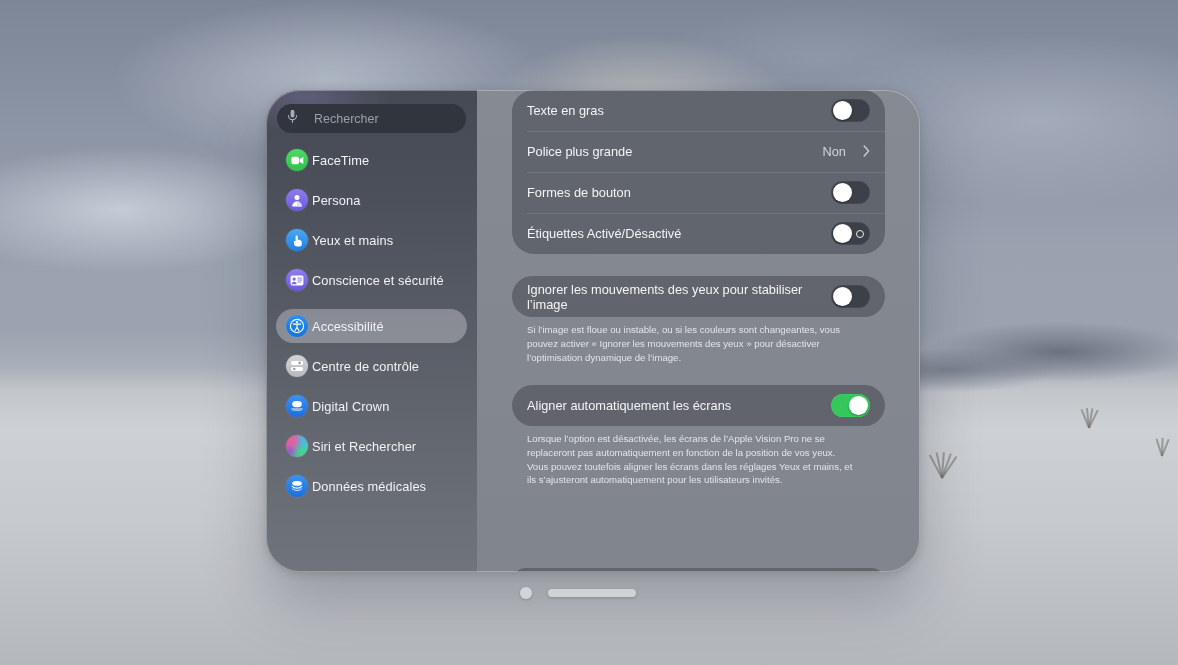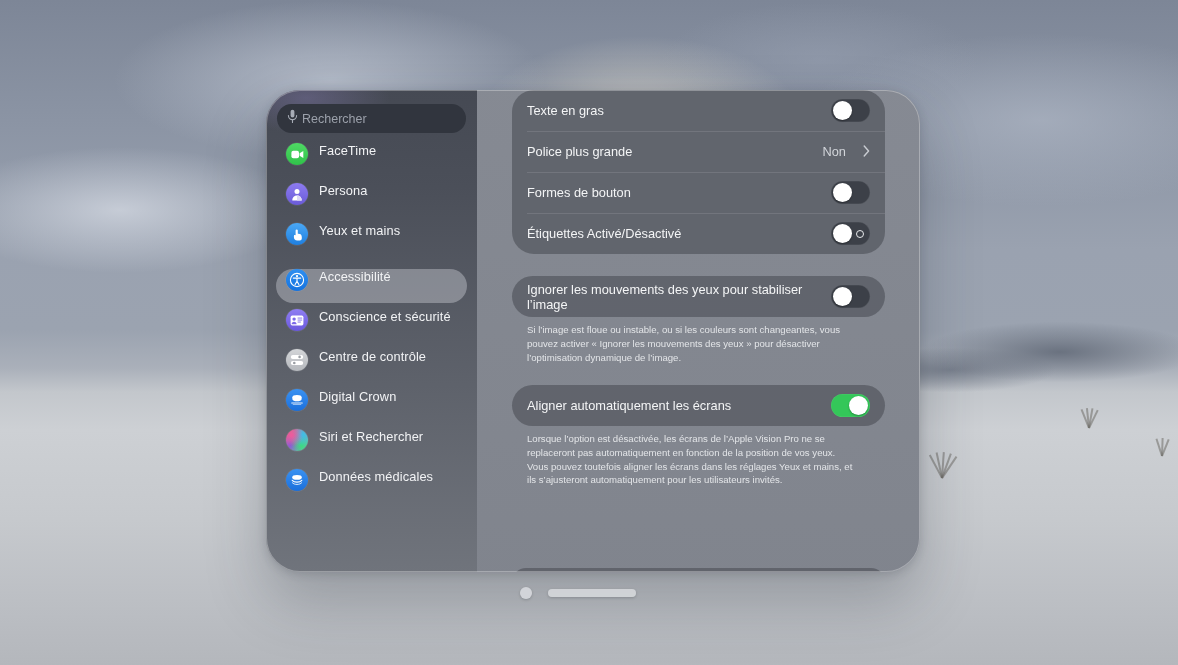--- a/index.html
+++ b/index.html
@@ -81,29 +81,29 @@
   #sidebar:before { 
     content: ""; position: absolute; left: 0; top: 0; width: 100%; height: 70px;
     background: radial-gradient(ellipse 120px 50px at 40px 8px, rgba(140,128,190,0.35), rgba(140,128,190,0) 70%);
     pointer-events: none;
   }
   #search-field {
     position: relative; z-index: 1;
     height: 29px; border-radius: 15px;
     background: #31353e;
     display: flex; align-items: center;
-    padding: 0 10px; gap: 4px;
+    padding: 0 10px; gap: 16px;
     margin: 0 1px 10px 1px;
   }
   #search-field .ph { color: #9ba0aa; font-size: 12.5px; }
 
   .side-item {
     position: relative; z-index: 1;
     height: 34px; margin-bottom: 6px;
-    display: flex; gap: 11px;
+    display: flex; align-items: center; gap: 4px;
     padding: 0 10px; border-radius: 17px;
     cursor: default;
   }
   .side-item.selected { background: rgba(205,208,214,0.42); }
   .side-item .lbl { color: #f2f3f5; font-size: 12.8px; letter-spacing: 0.1px; white-space: nowrap; }
   .sicon {
     width: 22px; height: 22px; border-radius: 50%;
     flex: 0 0 22px; position: relative;
     display: flex; align-items: center; justify-content: center;
     box-shadow: 0 0 0 0.5px rgba(255,255,255,0.12);
@@ -268,45 +268,45 @@
 
     <div class="side-item">
       <span class="sicon" style="background:linear-gradient(#4aa8f5,#1f7fe0)">
         <svg width="13" height="13" viewBox="0 0 13 13">
           <path d="M4.6 7.2V2.6a1.1 1.1 0 0 1 2.2 0v3.1h.6a3.4 3.4 0 0 1 3.4 3.4v1.3a2 2 0 0 1-2 2H6.3A3.4 3.4 0 0 1 2.9 9V7.9a1 1 0 0 1 1.7-.7z" fill="#fff"></path>
         </svg>
       </span>
       <span class="lbl">Yeux et mains</span>
     </div>
 
-    <div class="side-item selected" style="margin-top:12px;">
-      <span class="sicon" style="background:linear-gradient(#2f8ff0,#1573e0)">
-        <svg width="16" height="16" viewBox="0 0 16 16">
-          <circle cx="8" cy="8" r="6.6" fill="none" stroke="#fff" stroke-width="1.1"></circle>
-          <circle cx="8" cy="4.1" r="1.15" fill="#fff"></circle>
-          <path d="M4.3 6.1h7.4M8 6.1v3.1M8 9.2l-1.9 3.3M8 9.2l1.9 3.3" stroke="#fff" stroke-width="1.1" stroke-linecap="round" fill="none"></path>
-        </svg>
-      </span>
-      <span class="lbl">Accessibilité</span>
-    </div>
-
     <div class="side-item">
       <span class="sicon" style="background:linear-gradient(#8f7ef2,#6a58dd)">
         <svg width="14" height="11" viewBox="0 0 14 11">
           <rect x="0.6" y="0.6" width="12.8" height="9.8" rx="1.6" fill="#fff"></rect>
           <circle cx="4.1" cy="4.1" r="1.7" fill="#7c6ae8"></circle>
           <path d="M1.6 9.2c0-1.5 1.1-2.4 2.5-2.4s2.5.9 2.5 2.4z" fill="#7c6ae8"></path>
           <rect x="7.6" y="2.6" width="4.6" height="0.9" fill="#7c6ae8"></rect>
           <rect x="7.6" y="4.6" width="4.6" height="0.9" fill="#7c6ae8"></rect>
           <rect x="7.6" y="6.6" width="3.2" height="0.9" fill="#7c6ae8"></rect>
         </svg>
       </span>
       <span class="lbl">Conscience et sécurité</span>
     </div>
 
+    <div class="side-item selected" style="margin-top:12px;">
+      <span class="sicon" style="background:linear-gradient(#2f8ff0,#1573e0)">
+        <svg width="16" height="16" viewBox="0 0 16 16">
+          <circle cx="8" cy="8" r="6.6" fill="none" stroke="#fff" stroke-width="1.1"></circle>
+          <circle cx="8" cy="4.1" r="1.15" fill="#fff"></circle>
+          <path d="M4.3 6.1h7.4M8 6.1v3.1M8 9.2l-1.9 3.3M8 9.2l1.9 3.3" stroke="#fff" stroke-width="1.1" stroke-linecap="round" fill="none"></path>
+        </svg>
+      </span>
+      <span class="lbl">Accessibilité</span>
+    </div>
+
     <div class="side-item">
       <span class="sicon" style="background:linear-gradient(#d3d5d8,#b5b8bd)">
         <svg width="14" height="12" viewBox="0 0 14 12">
           <rect x="0.8" y="0.9" width="12.4" height="4" rx="2" fill="#fff"></rect>
           <circle cx="9.6" cy="2.9" r="1.3" fill="#9a9ea4"></circle>
           <rect x="0.8" y="7" width="12.4" height="4" rx="2" fill="#fff"></rect>
           <circle cx="4.3" cy="9" r="1.3" fill="#9a9ea4"></circle>
         </svg>
       </span>
       <span class="lbl">Centre de contrôle</span>

